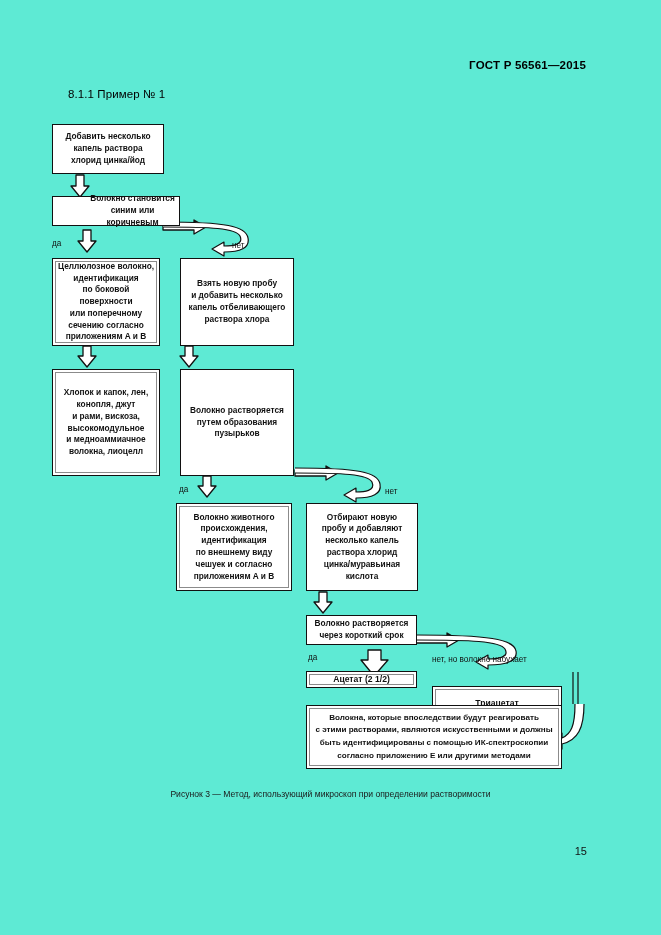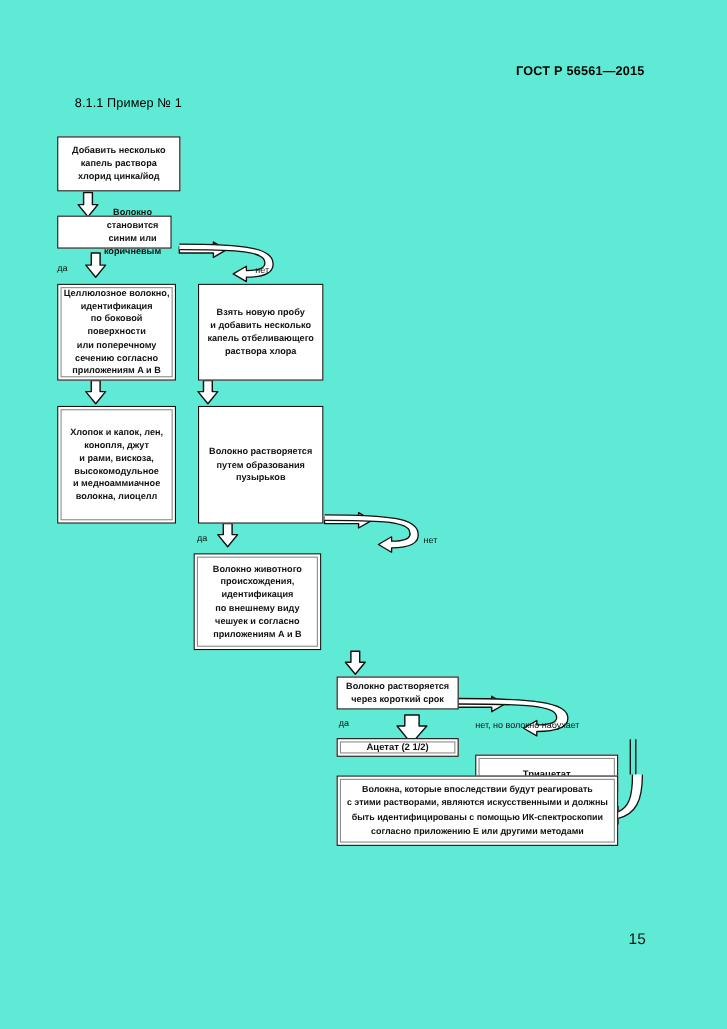--- a/index.html
+++ b/index.html
@@ -97,21 +97,21 @@
     left: 0; right: 0;
     top: 789px;
     text-align: center;
     font-size: 8.6px;
     color: #1a1a1a;
   }
   #page-number {
     position: absolute;
     right: 74px;
     top: 845px;
-    font-size: 14px;
+    font-size: 11px;
     color: #111;
   }
 </style>
 </head>
 <body>
 
 <div class="page">
 
   <div id="doc-header">ГОСТ Р 56561—2015</div>
 
@@ -179,21 +179,21 @@
       <path d="M314,697 L560,697" stroke="#111111" stroke-width="1" fill="none" opacity="0"></path>
     </g>
   </svg>
 
   <div class="node" style="left:52px; top:124px; width:112px; height:50px;">
     <div class="txt">Добавить несколько
 капель раствора
 хлорид цинка/йод</div>
   </div>
 
-  <div class="node" style="left:52px; top:196px; width:104px; height:30px;padding-left:33px;">
+  <div class="node" style="left:52px; top:196px; width:128px; height:30px;padding-left:33px;">
     <div class="txt">Волокно становится
 синим или коричневым</div>
   </div>
 
   <div class="edge-label" style="left:52px; top:239px;">да</div>
   <div class="edge-label" style="left:232px; top:241px;">нет</div>
 
   <div class="node inner" style="left:52px; top:258px; width:108px; height:88px;">
     <div class="txt">Целлюлозное волокно,
 идентификация
@@ -230,20 +230,28 @@
 
   <div class="node inner" style="left:176px; top:503px; width:116px; height:88px;">
     <div class="txt">Волокно животного
 происхождения,
 идентификация
 по внешнему виду
 чешуек и согласно
 приложениям A и B</div>
   </div>
 
+  <div class="node" style="left:306px; top:503px; width:112px; height:88px;">
+    <div class="txt">Отбирают новую
+пробу и добавляют
+несколько капель
+раствора хлорид
+цинка/муравьиная
+кислота</div>
+  </div>
 
   <div class="node" style="left:306px; top:615px; width:111px; height:30px;">
     <div class="txt">Волокно растворяется
 через короткий срок</div>
   </div>
 
   <div class="edge-label" style="left:308px; top:653px;">да</div>
   <div class="edge-label" style="left:432px; top:655px;">нет, но волокно набухает</div>
 
   <div class="node inner thin terminal" style="left:306px; top:671px; width:111px; height:17px;text-align:center;">
@@ -254,16 +262,17 @@
     <div class="txt">Триацетат</div>
   </div>
 
   <div class="node inner thin" style="left:306px; top:705px; width:256px; height:64px;text-align:center;">
     <div class="txt" style="font-size:8.1px; line-height:1.55;">Волокна, которые впоследствии будут реагировать
 с этими растворами, являются искусственными и должны
 быть идентифицированы с помощью ИК-спектроскопии
 согласно приложению E или другими методами</div>
   </div>
 
+  <div id="figure-caption">Рисунок 3 — Метод, использующий микроскоп при определении растворимости</div>
 
   <div id="page-number">15</div>
 
 </div>
 
 </body></html>

